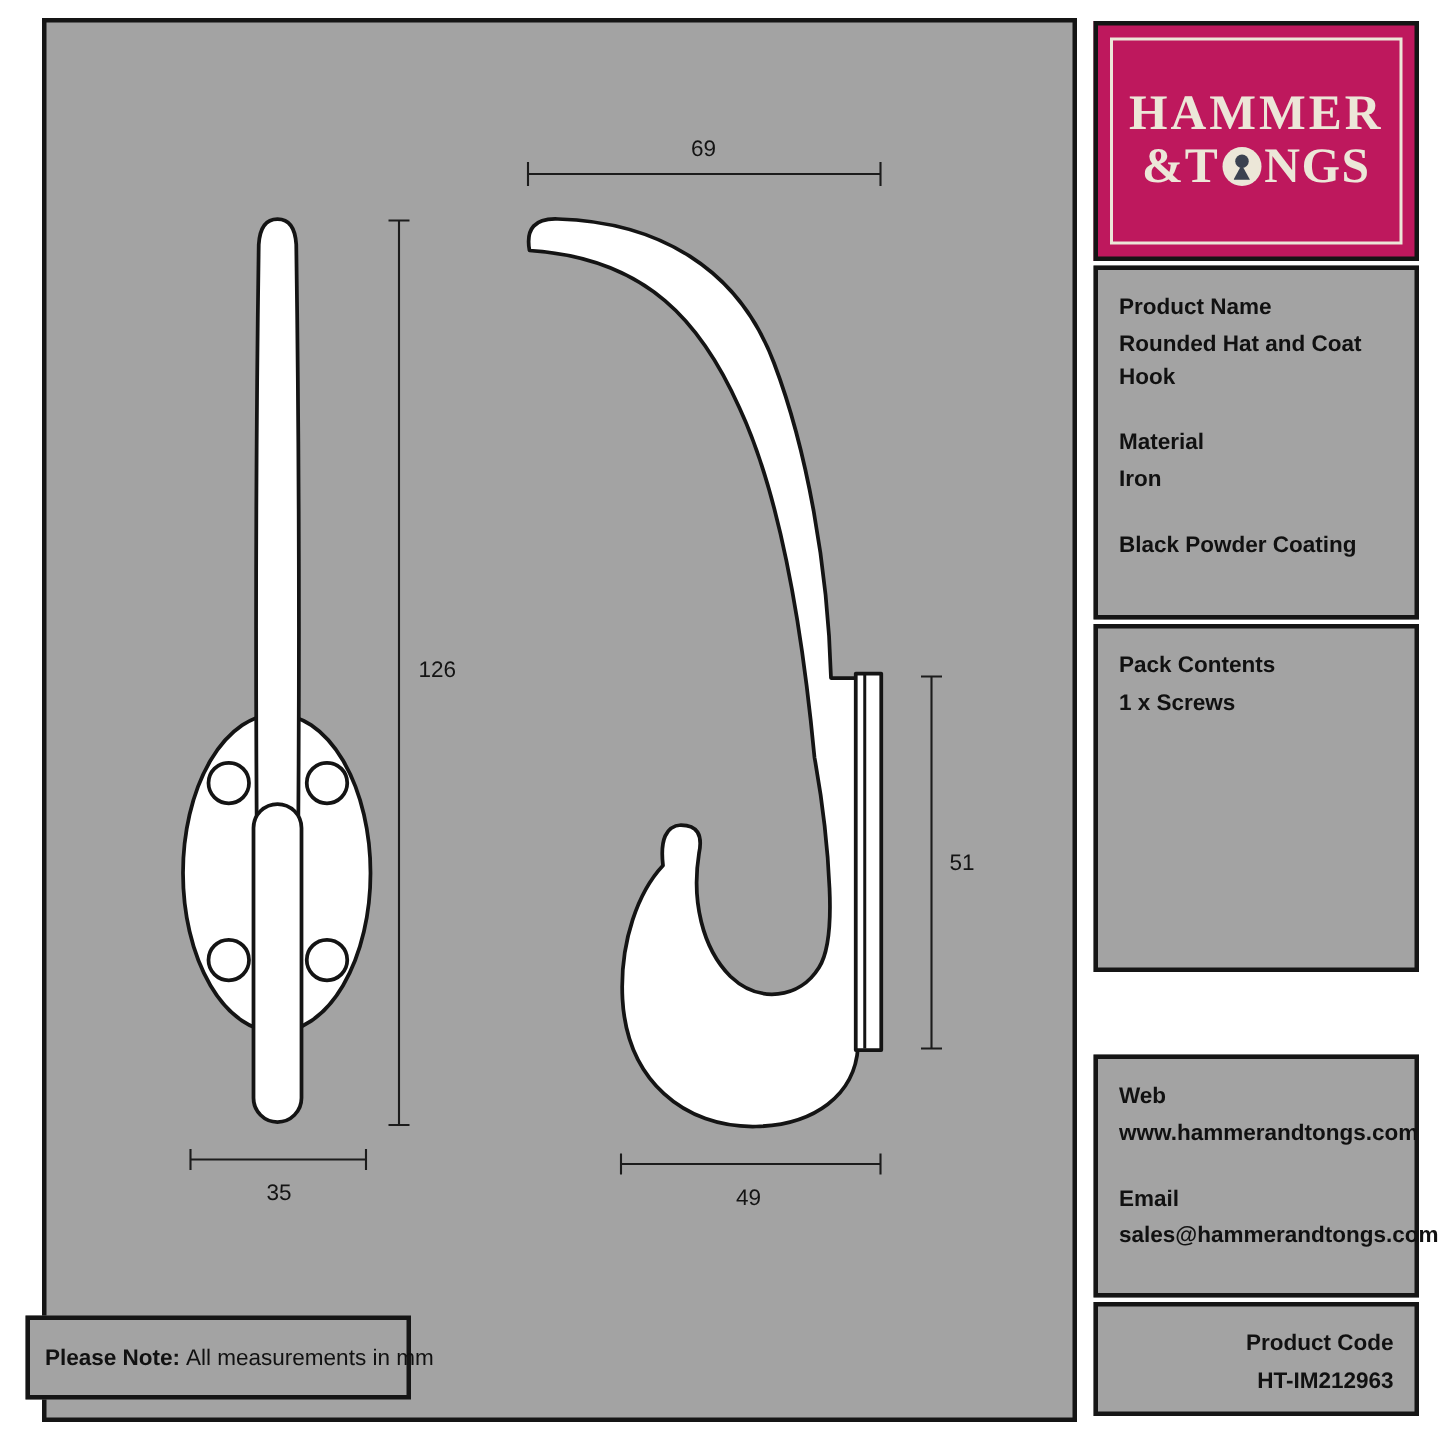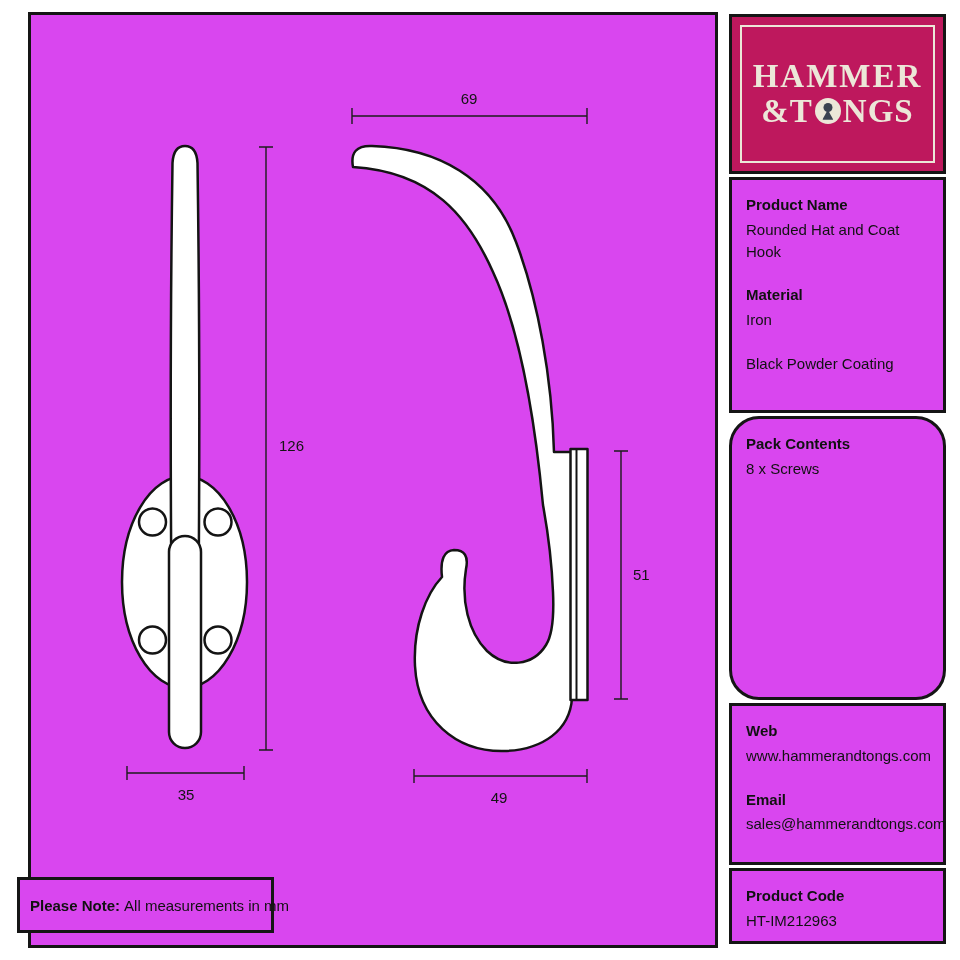--- a/index.html
+++ b/index.html
@@ -2,21 +2,21 @@
 <html><head>
 <meta charset="utf-8">
 <style>
   html,body { margin:0; padding:0; }
   body {
     width:960px; height:960px; position:relative; background:#ffffff;
     font-family:"Liberation Sans", sans-serif; color:#111;
     overflow:hidden;
   }
   .box {
-    position:absolute; background:#d946ef; border:3.5px solid #151515;
+    position:absolute; background:#a3a3a3; border:3.5px solid #151515;
     box-sizing:border-box;
   }
   
   .main-frame { left:28px; top:12px; width:690px; height:936px; z-index:0; }
 
   
   svg.drawing { position:absolute; left:0; top:0; width:960px; height:960px; z-index:2; }
   .outline { fill:#ffffff; stroke:#141414; stroke-width:2.5; stroke-linejoin:round; }
   .dim     { stroke:#1c1c1c; stroke-width:1.4; fill:none; }
   .dimtext { font-family:"Liberation Sans", sans-serif; font-size:15px; fill:#141414; }
@@ -52,26 +52,26 @@
   .keyhole::after {
     content:""; position:absolute; bottom:0; left:50%; transform:translateX(-50%);
     width:11px; height:10px; background:#3b4250;
     clip-path:polygon(50% 0, 100% 100%, 0 100%);
   }
 
   .info { padding:14px 14px; font-size:15px; line-height:1.45; }
   .info .grp { margin-bottom:22px; }
   .info .grp:last-child { margin-bottom:0; }
   .lbl { font-weight:bold; margin-bottom:3px; }
-  .val { font-weight:normal; }
+  .val { font-weight:bold; }
 
   .specs-box { top:177px; height:236px; }
-  .pack-box  { top:416px; height:284px;border-radius:30px; }
+  .pack-box  { top:416px; height:232px; }
   .web-box   { top:703px; height:162px; }
-  .code-box  { top:868px; height:76px;  }
+  .code-box  { top:868px; height:76px;text-align:right;  }
 </style>
 </head>
 <body>
 
 <div class="box main-frame"></div>
 
 <svg class="drawing" viewBox="0 0 960 960">
 
   <g>
     <ellipse class="outline" cx="184.5" cy="582" rx="62.5" ry="106"></ellipse>
@@ -151,21 +151,21 @@
     <div class="val">Iron</div>
   </div>
   <div class="grp">
     <div class="val">Black Powder Coating</div>
   </div>
 </div>
 
 <div class="box side pack-box info">
   <div class="grp">
     <div class="lbl">Pack Contents</div>
-    <div class="val">8 x Screws</div>
+    <div class="val">1 x Screws</div>
   </div>
 </div>
 
 <div class="box side web-box info">
   <div class="grp">
     <div class="lbl">Web</div>
     <div class="val">www.hammerandtongs.com</div>
   </div>
   <div class="grp">
     <div class="lbl">Email</div>

